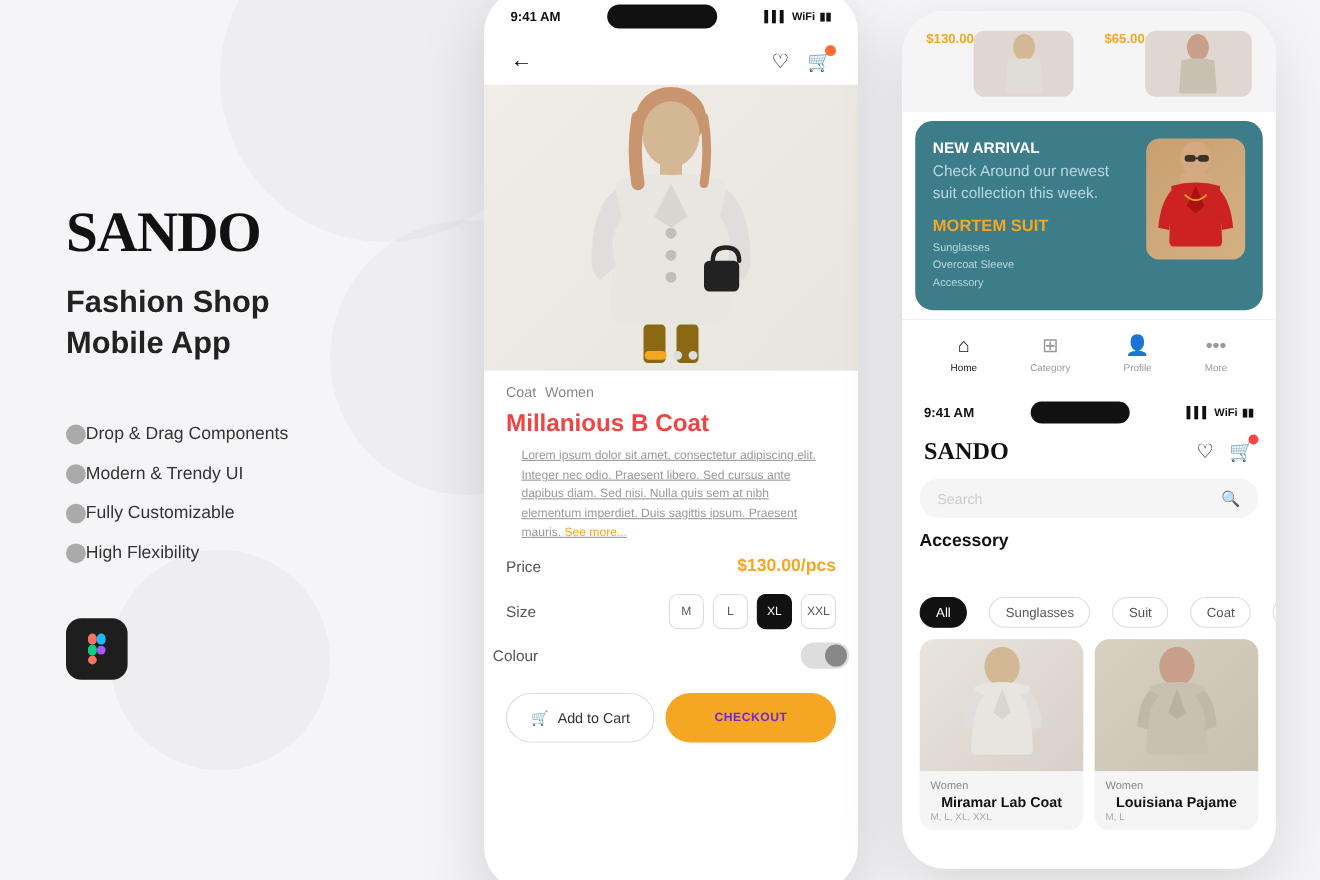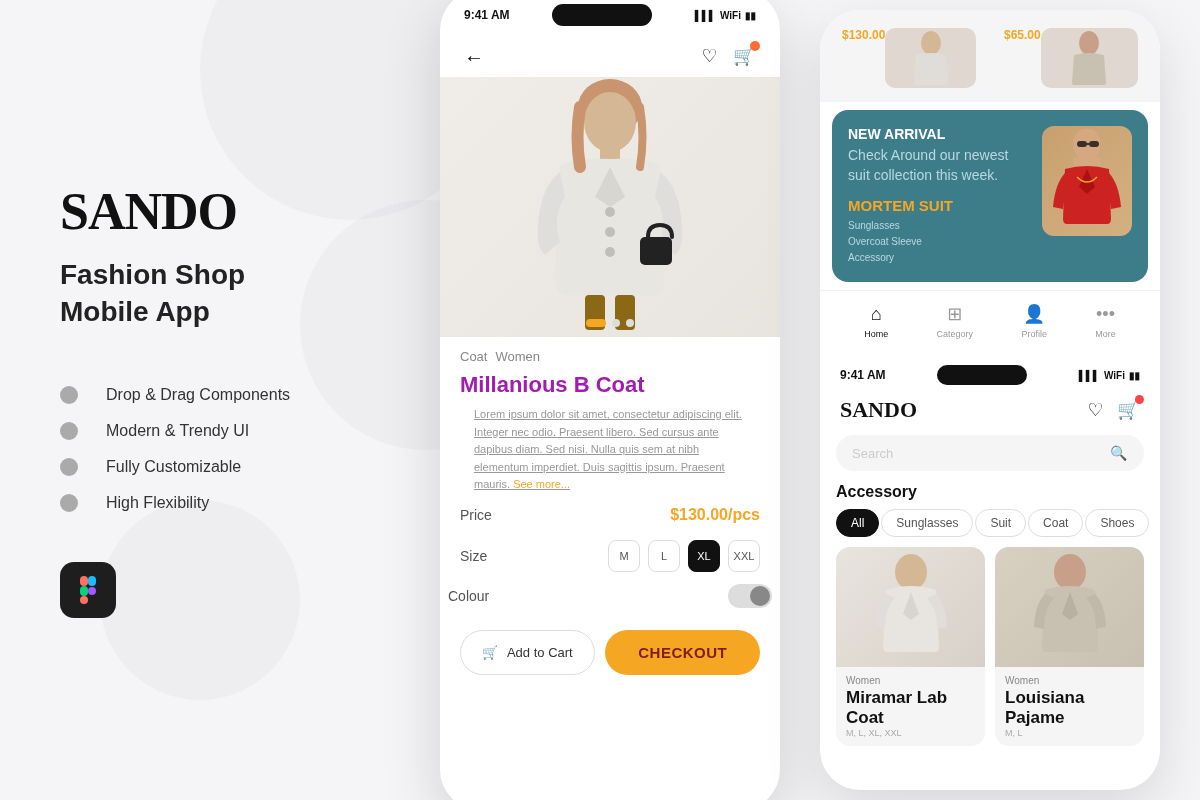--- a/index.html
+++ b/index.html
@@ -56,21 +56,21 @@
       list-style: none;
       display: flex;
       flex-direction: column;
       gap: 18px;
       margin-bottom: 50px;
     }
 
     .feature-item {
       display: flex;
       align-items: flex-start;
-      gap: 28px;
+      gap: 0;
       font-size: 16px;
       color: #333;
     }
 
     .feature-dot {
       width: 18px;
       height: 18px;
       border-radius: 50%;
       background: #aaa;
       flex-shrink: 0;
@@ -183,21 +183,21 @@
 
     .product-tag {
       font-size: 13px;
       color: #888;
       font-weight: 500;
     }
 
     .product-title {
       font-size: 22px;
       font-weight: 700;
-      color: #a21caf;
+      color: #ef4444;
       padding: 4px 20px 8px;
     }
 
     .product-desc {
       font-size: 11px;
       color: #999;
       padding: 0 34px;
       line-height: 1.6;
       text-decoration: underline;
     }
@@ -313,22 +313,22 @@
       color: #333;
       cursor: pointer;
     }
 
     .btn-checkout {
       flex: 1.2;
       padding: 14px;
       border: none;
       border-radius: 30px;
       background: #f5a623;
-      color: #7f1d1d;
-      font-size: 15px;
+      color: #6d28d9;
+      font-size: 11px;
       font-weight: 700;
       letter-spacing: 0.5px;
       cursor: pointer;
     }
 
     
     .phone-right {
       position: absolute;
       left: 820px;
       top: 10px;
@@ -529,23 +529,24 @@
 
     .collection-header {
       font-size: 16px;
       font-weight: 700;
       color: #111;
       padding: 4px 16px 8px;
     }
 
     .collection-tabs {
       display: flex;
-      gap: 2px;
+      gap: 20px;
       padding: 0 16px 10px;
       overflow-x: auto;
+      margin-top: 34px;
     }
 
     .collection-tab {
       padding: 6px 14px;
       border-radius: 20px;
       font-size: 12px;
       font-weight: 500;
       border: 1px solid #ddd;
       color: #555;
       white-space: nowrap;
@@ -583,23 +584,24 @@
 
     .product-card-img2 {
       background: linear-gradient(135deg, #d8d0c0 0%, #c8c0b0 100%);
     }
 
     .product-card-info {
       padding: 8px 10px;
     }
 
     .product-card-name {
-      font-size: 17px;
+      font-size: 13px;
       font-weight: 700;
       color: #111;
+      text-align: center;
     }
 
     .product-card-sub {
       font-size: 10px;
       color: #888;
       margin-bottom: 2px;
     }
 
     .product-card-sizes {
       font-size: 9px;

